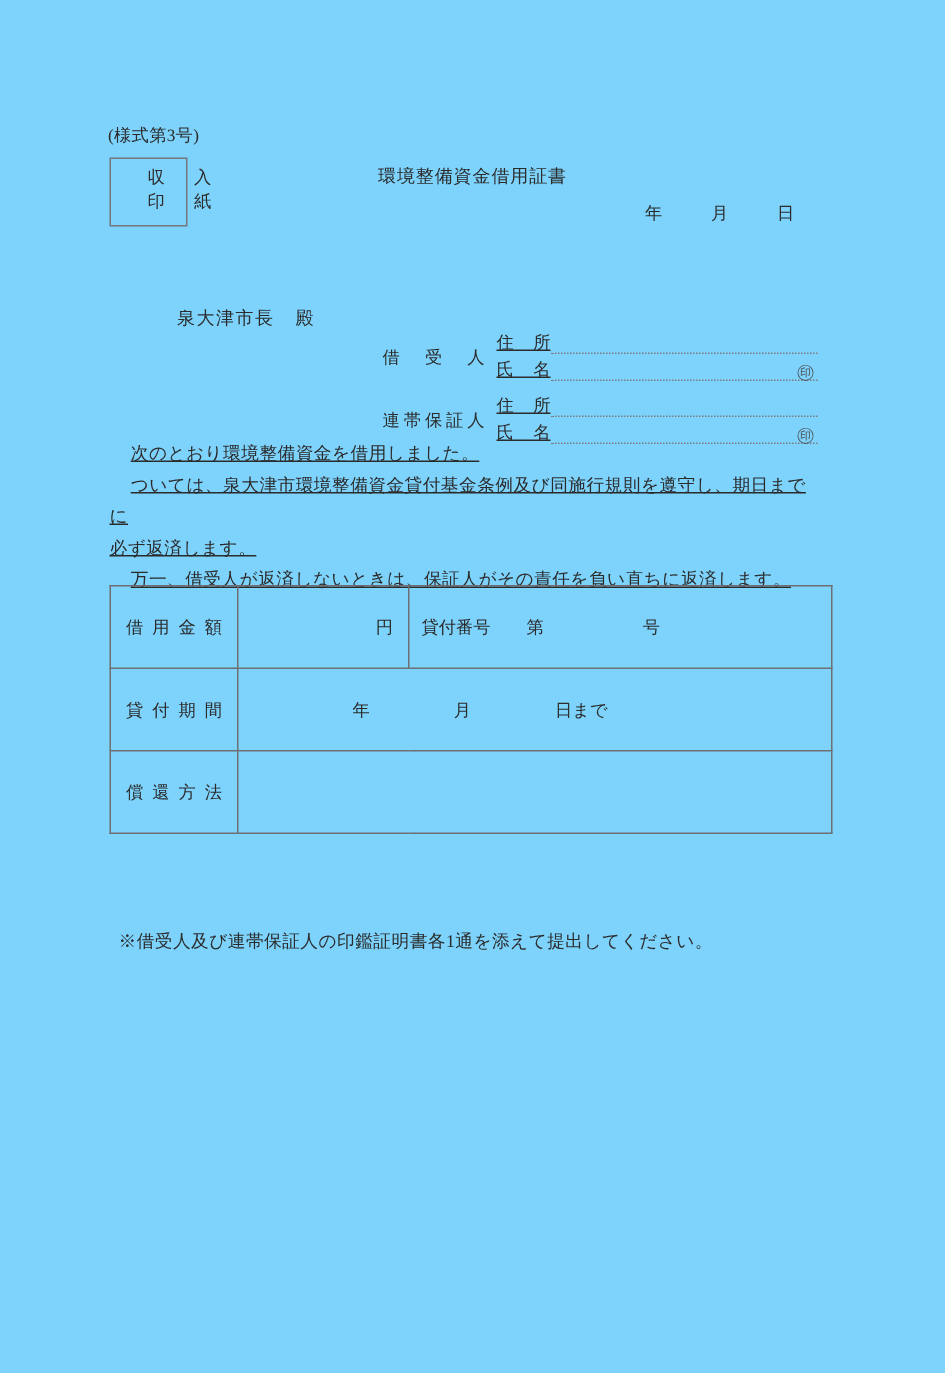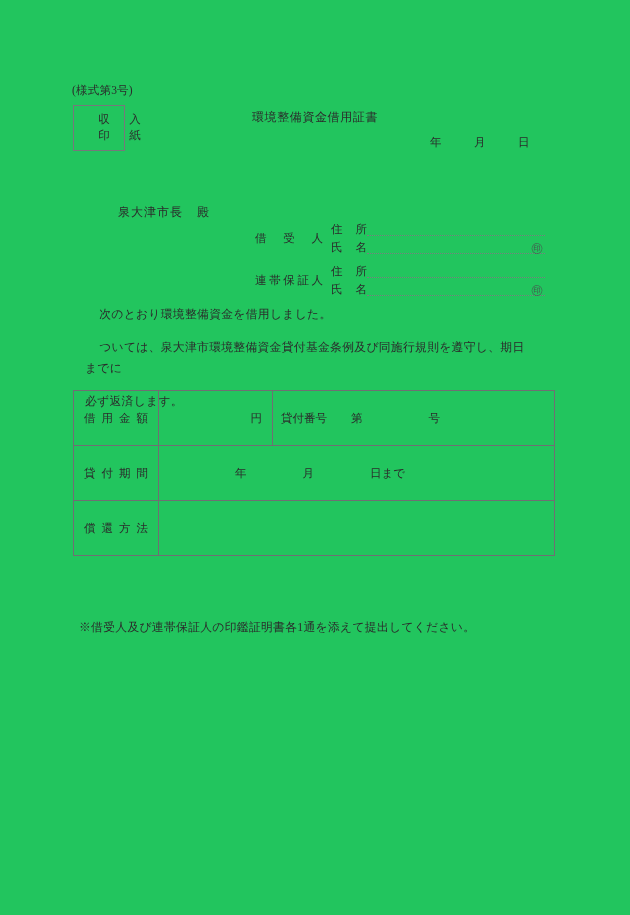--- a/index.html
+++ b/index.html
@@ -13,21 +13,21 @@
     height: 915px;
     position: relative;
     font-family: "Liberation Serif", "DejaVu Serif", serif;
     color: #2b2b2b;
     font-size: 11px;
     overflow: hidden;
   }
   .page {
     position: absolute;
     inset: 0;
-    background: #22c55e;
+    background: #7dd3fc;
   }
 
   
   .form-no {
     position: absolute;
     left: 72px;
     top: 83px;
     font-size: 11.5px;
     letter-spacing: 0.2px;
     white-space: nowrap;
@@ -107,20 +107,21 @@
     font-size: 11.5px;
     text-align: justify;
     text-align-last: justify;
     white-space: nowrap;
     flex: 0 0 76px;
     padding-right: 8px;
     box-sizing: border-box;
   }
   .sig-fields {
     flex: 1 1 auto;
+    text-decoration: underline;
   }
   .sig-row {
     display: flex;
     align-items: flex-end;
     height: 16px;
     margin-bottom: 2px;
   }
   .sig-label {
     width: 36px;
     flex: 0 0 36px;
@@ -149,22 +150,23 @@
   .body-text {
     position: absolute;
     left: 73px;
     top: 292px;
     width: 470px;
     font-size: 11.8px;
     line-height: 21px;
     letter-spacing: 0.3px;
   }
   .body-text p {
-    margin: 12px;
+    margin: 0;
     text-indent: 1.2em;
+    text-decoration: underline;
   }
   .body-text p.cont { text-indent: 0; }
 
   
   .form-table {
     position: absolute;
     left: 73px;
     top: 390px;
     width: 482px;
     border-collapse: collapse;
@@ -265,20 +267,21 @@
         </div>
       </div>
     </div>
 
   </div>
 
   <div class="body-text">
     <p>次のとおり環境整備資金を借用しました。</p>
     <p>ついては、泉大津市環境整備資金貸付基金条例及び同施行規則を遵守し、期日までに</p>
     <p class="cont">必ず返済します。</p>
+    <p>万一、借受人が返済しないときは、保証人がその責任を負い直ちに返済します。</p>
   </div>
 
   <table class="form-table">
     <tbody>
       <tr>
         <td class="col-label">借用金額</td>
         <td class="cell-amount">
           <span>円</span>
         </td>
         <td class="cell-loanno">

